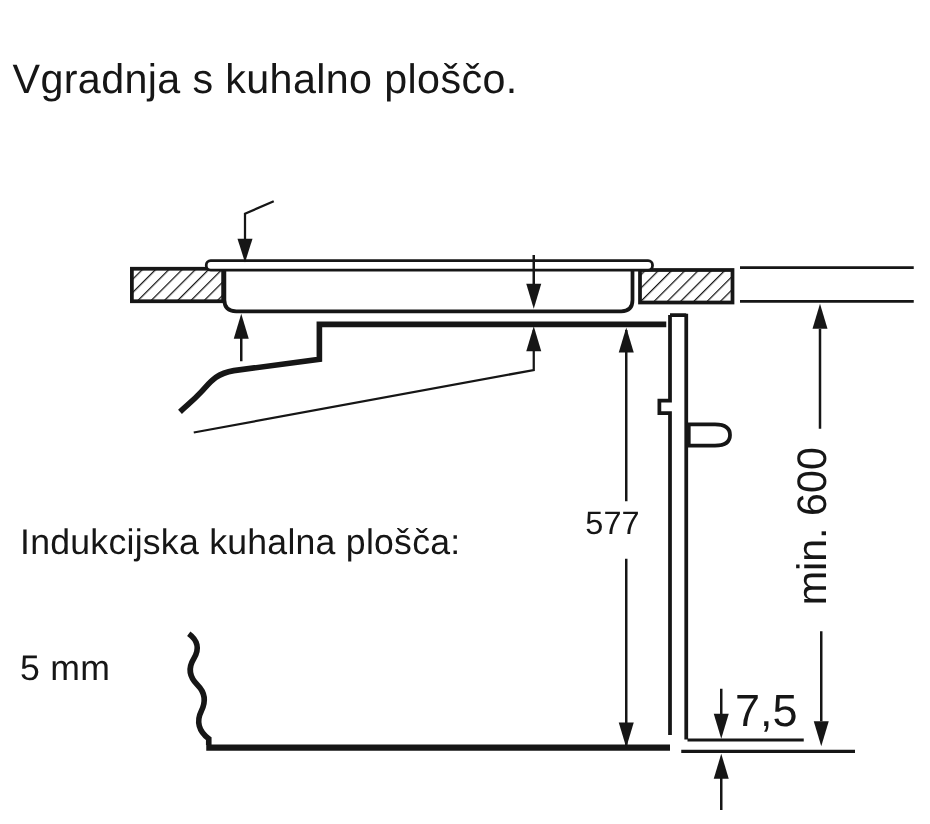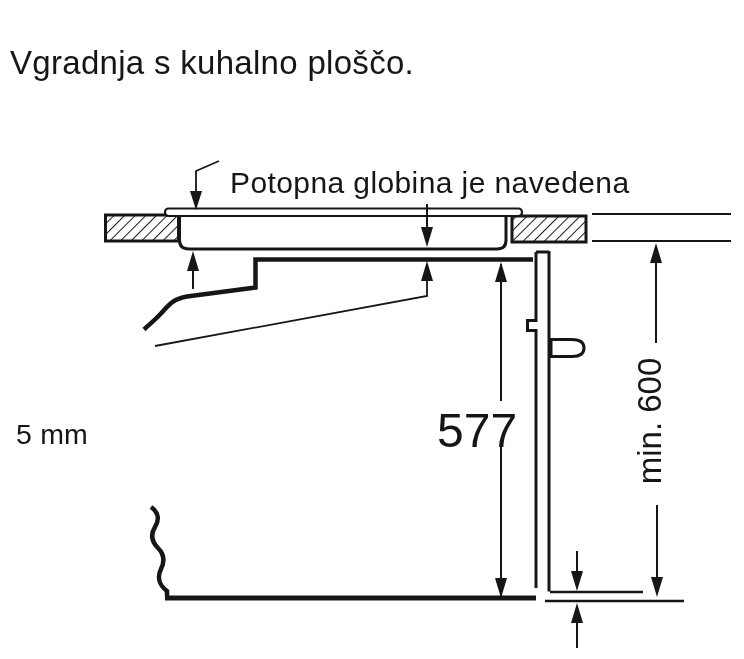--- a/index.html
+++ b/index.html
@@ -9,21 +9,21 @@
     background:#ffffff;
     font-family:"Liberation Sans", sans-serif;
     color:#161616;
     overflow:hidden;
   }
   .canvas svg{position:absolute;left:0;top:0;}
   .lbl{position:absolute;white-space:pre;color:#161616;}
   .title{left:10px;top:4px;font-size:33px;letter-spacing:.3px;margin-top:40px;}
   .note{left:230px;top:100px;font-size:30px;line-height:33px;letter-spacing:.4px;}
   .mindist{left:16px;top:351px;font-size:28.5px;line-height:33.5px;letter-spacing:.2px;}
-  .dim577{left:437px;top:403px;width:76px;text-align:center;font-size:48px;}
+  .dim577{left:452px;top:403px;width:76px;text-align:center;font-size:26px;}
   .dim600{
     left:560px;top:402px;width:180px;height:38px;
     text-align:center;font-size:33px;line-height:38px;
     transform:rotate(-90deg);transform-origin:center center;
   }
   .dim75{left:588px;top:548px;font-size:36px;}
 </style>
 </head>
 <body>
 
@@ -97,25 +97,26 @@
 
     <g stroke="#161616" fill="#161616">
       <line x1="193" y1="270" x2="193" y2="289" stroke-width="2" fill="none"></line>
       <polygon points="193,251 187,271 199,271" stroke="none"></polygon>
     </g>
   </svg>
 
   <div class="lbl title">Vgradnja s kuhalno ploščo.</div>
 
   <div class="lbl note">
-    <div>Potopna globina je navedena</div>
   </div>
 
   <div class="lbl mindist">
+    <div>Indukcijska kuhalna plošča:</div>
     <div>5 mm</div>
     
     
   </div>
 
   <div class="lbl dim577">577</div>
   <div class="lbl dim600">min. 600</div>
+  <div class="lbl dim75">7,5</div>
 
 </div>
 
 </body></html>

